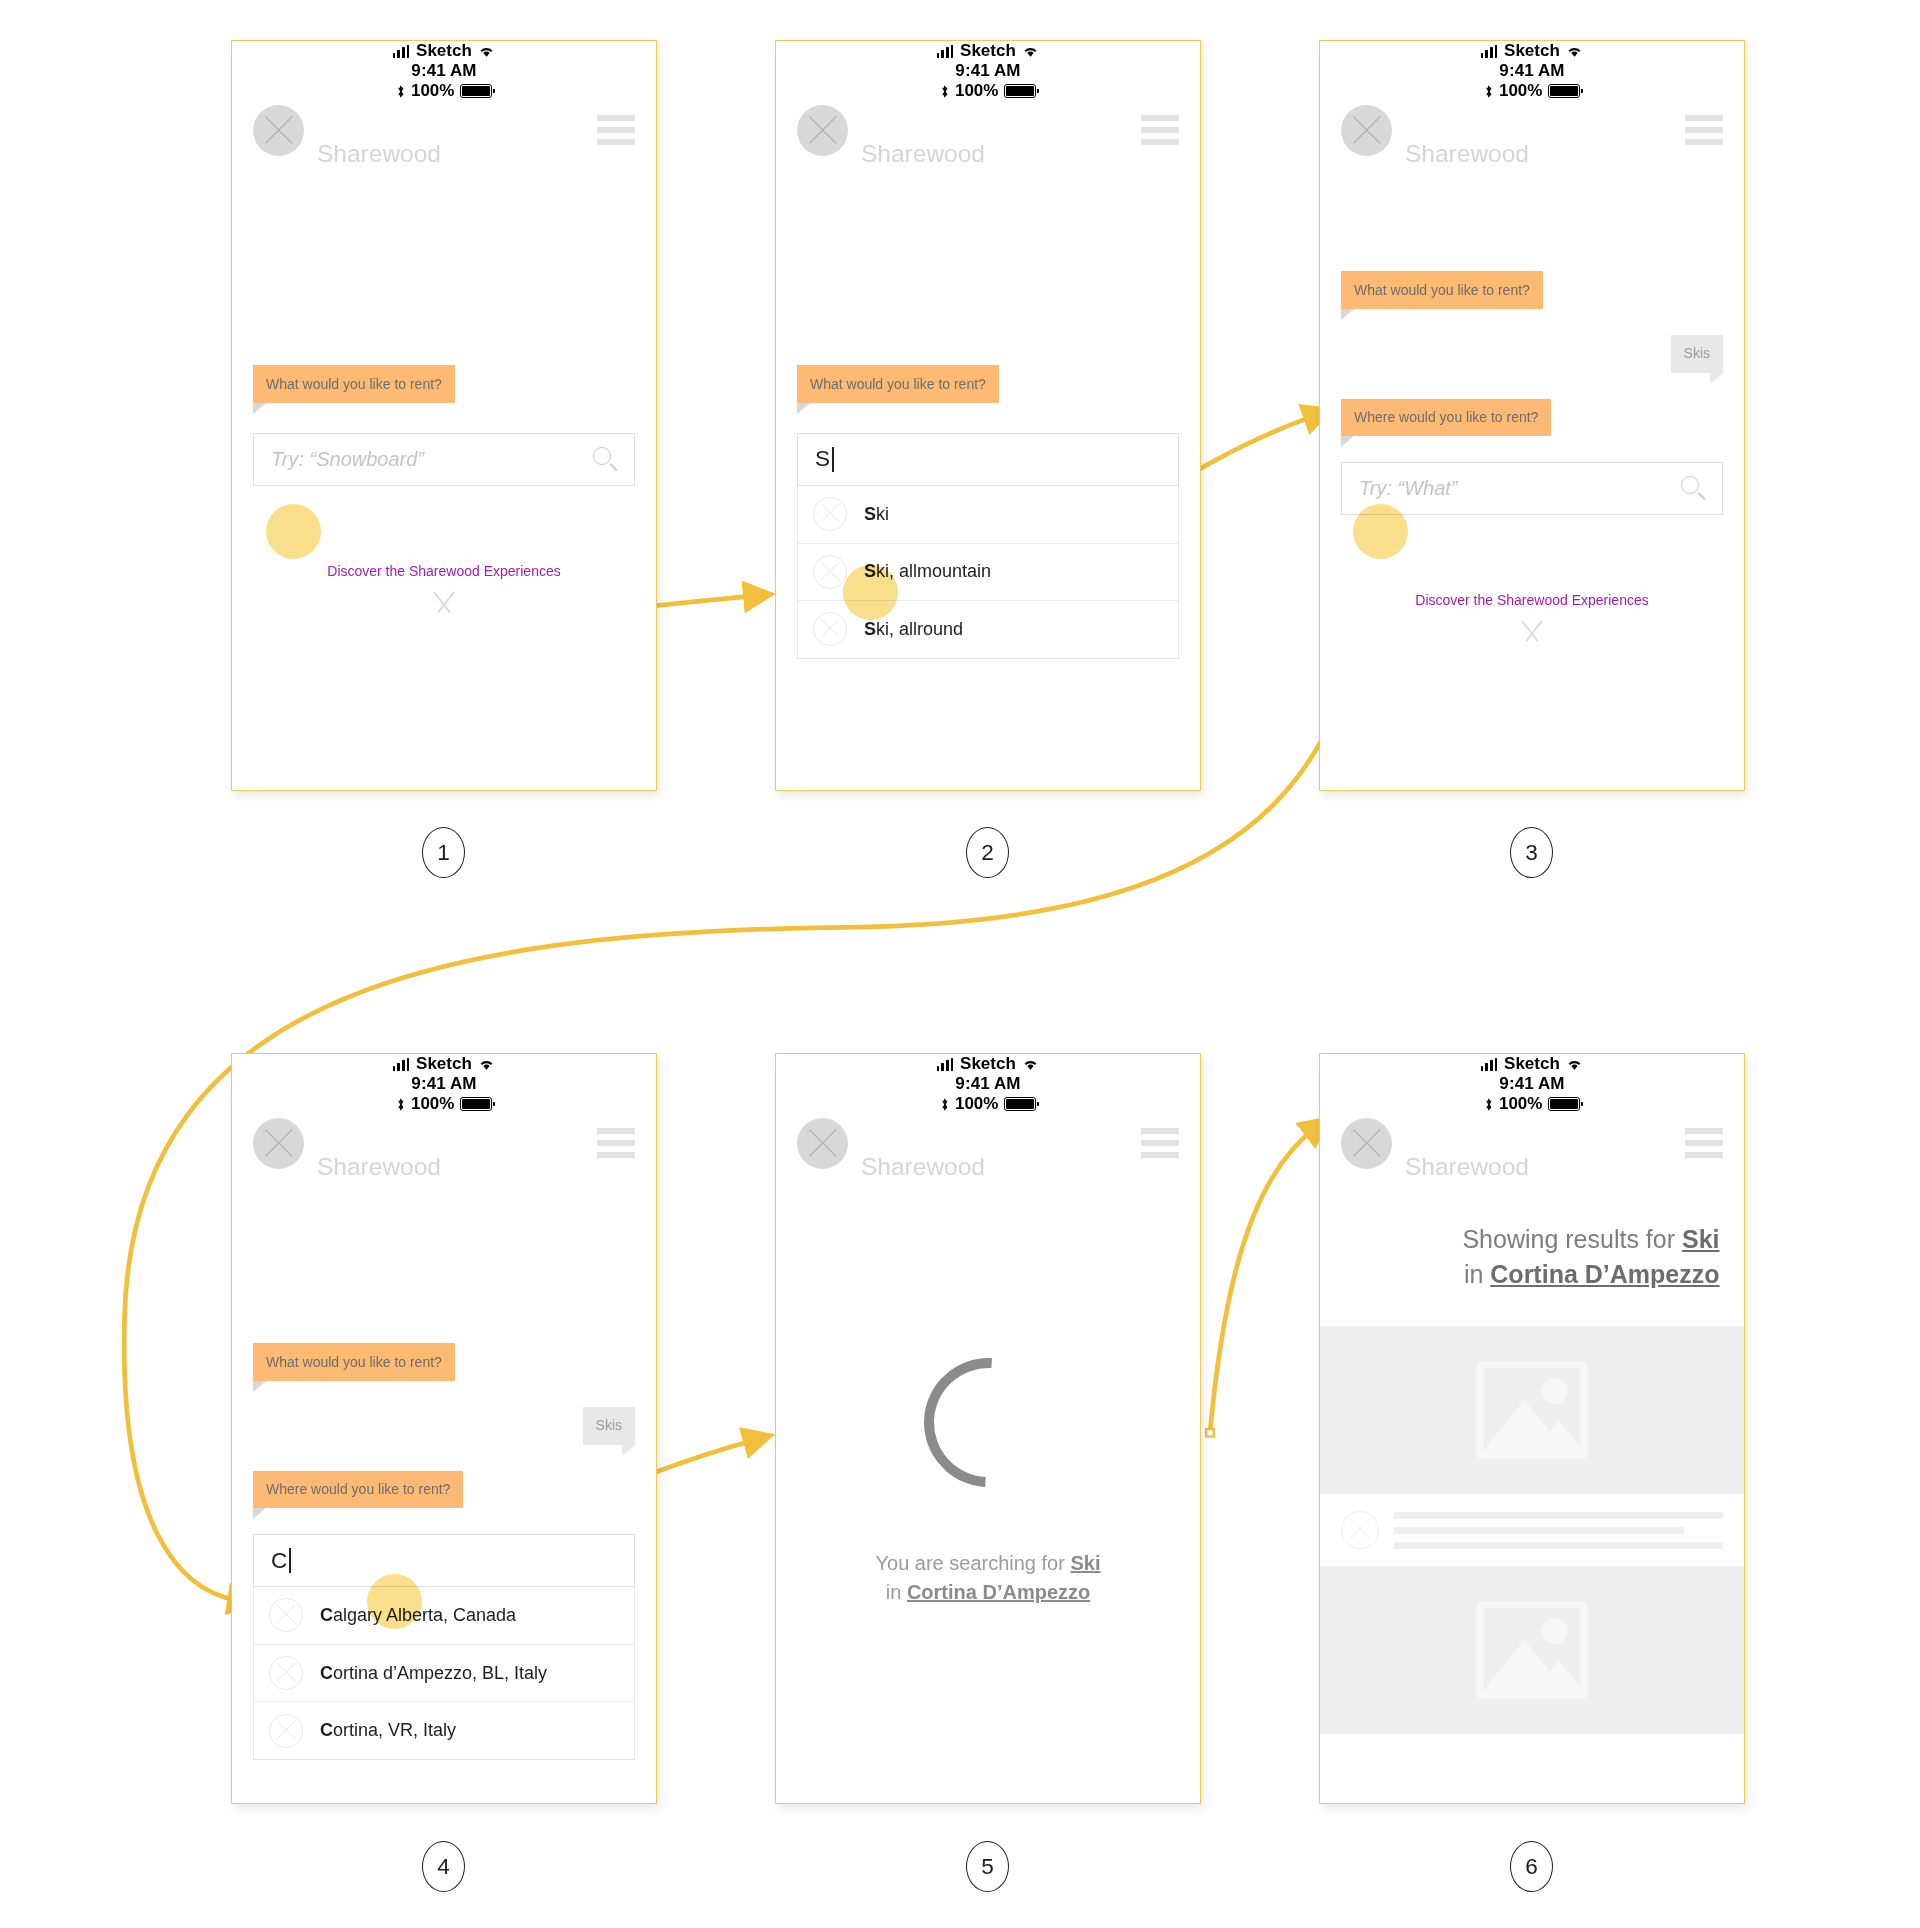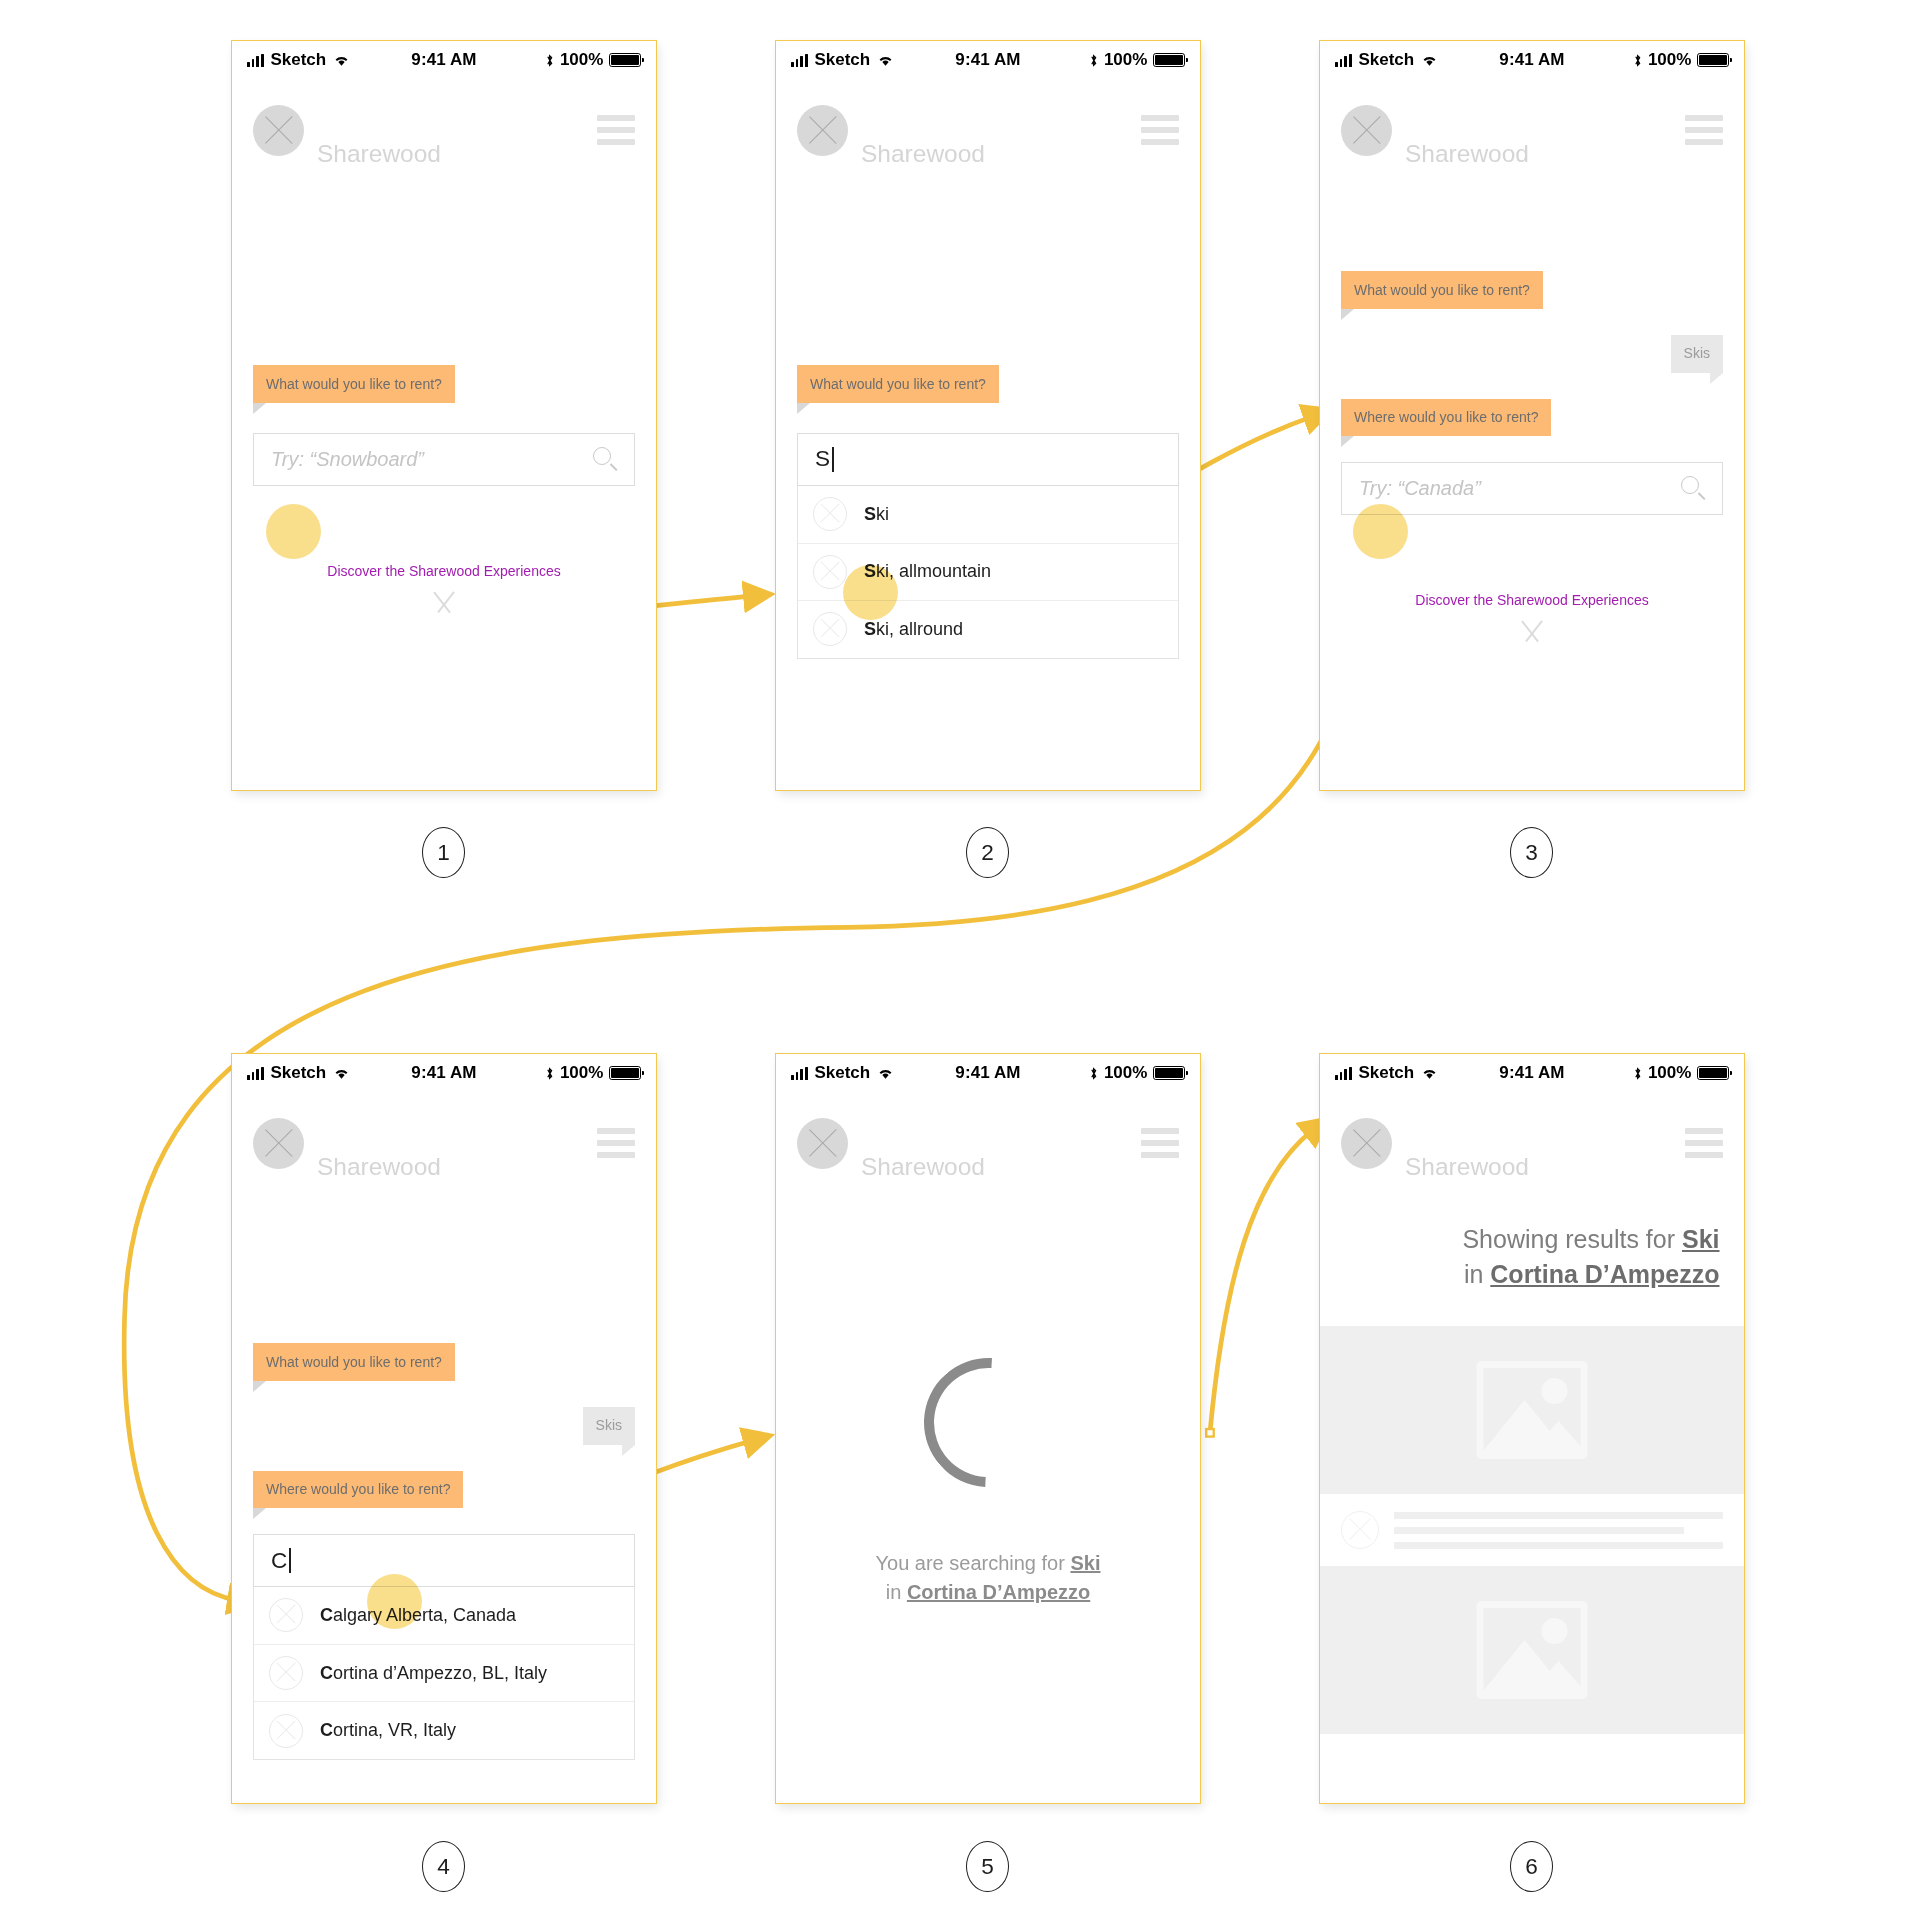--- a/index.html
+++ b/index.html
@@ -40,20 +40,21 @@
   
   .statusbar {
     height: 38px;
     display: flex;
     align-items: center;
     padding: 0 15px;
     box-sizing: border-box;
     font-size: 17px;
     color: #000;
     font-weight: 600;
+    flex-direction: column;
   }
   .sb-left { display: flex; align-items: center; gap: 6.6px; flex: 1; }
   .sb-center { flex: 1; text-align: center; font-weight: 600; letter-spacing: 0.1px;}
   .sb-right { flex: 1; display: flex; align-items: center; justify-content: flex-end; gap: 5.6px;}
   .signal-bars { display: flex; align-items: flex-end; gap: 1.9px; height: 13px;}
   .signal-bars i { display:block; width: 2.8px; background:#000; border-radius:0.5px;}
   .signal-bars i:nth-child(1){height:4.7px}
   .signal-bars i:nth-child(2){height:7.5px}
   .signal-bars i:nth-child(3){height:10.4px}
   .signal-bars i:nth-child(4){height:13px}
@@ -548,21 +549,21 @@
     <div class="bubble left">What would you like to rent?</div>
     <div class="row-right" style="margin-top:26px;">
       <span class="bubble right">Skis</span>
     </div>
     <div style="margin-top:26px;">
       <span class="bubble left">Where would you like to rent?</span>
     </div>
   </div>
 
   <div class="searchbox" style="margin-top:26px;">
-    <span class="search-ph"><span class="try">Try:</span>&nbsp;<span>“Canada”</span></span>
+    <span class="search-ph"><span class="try">Try:</span>&nbsp;<span>“What”</span></span>
     <span class="mag"></span>
   </div>
 
   <div class="discover" style="margin-top:77px;">
     <div>Discover the Sharewood Experiences</div>
     <div class="chev"></div>
   </div>
 </div>
 <div class="hotspot blend" style="left:1353px; top:504px; width:55px; height:55px;"></div>
 <div class="step" style="left:1510px; top:827px;">3</div>

